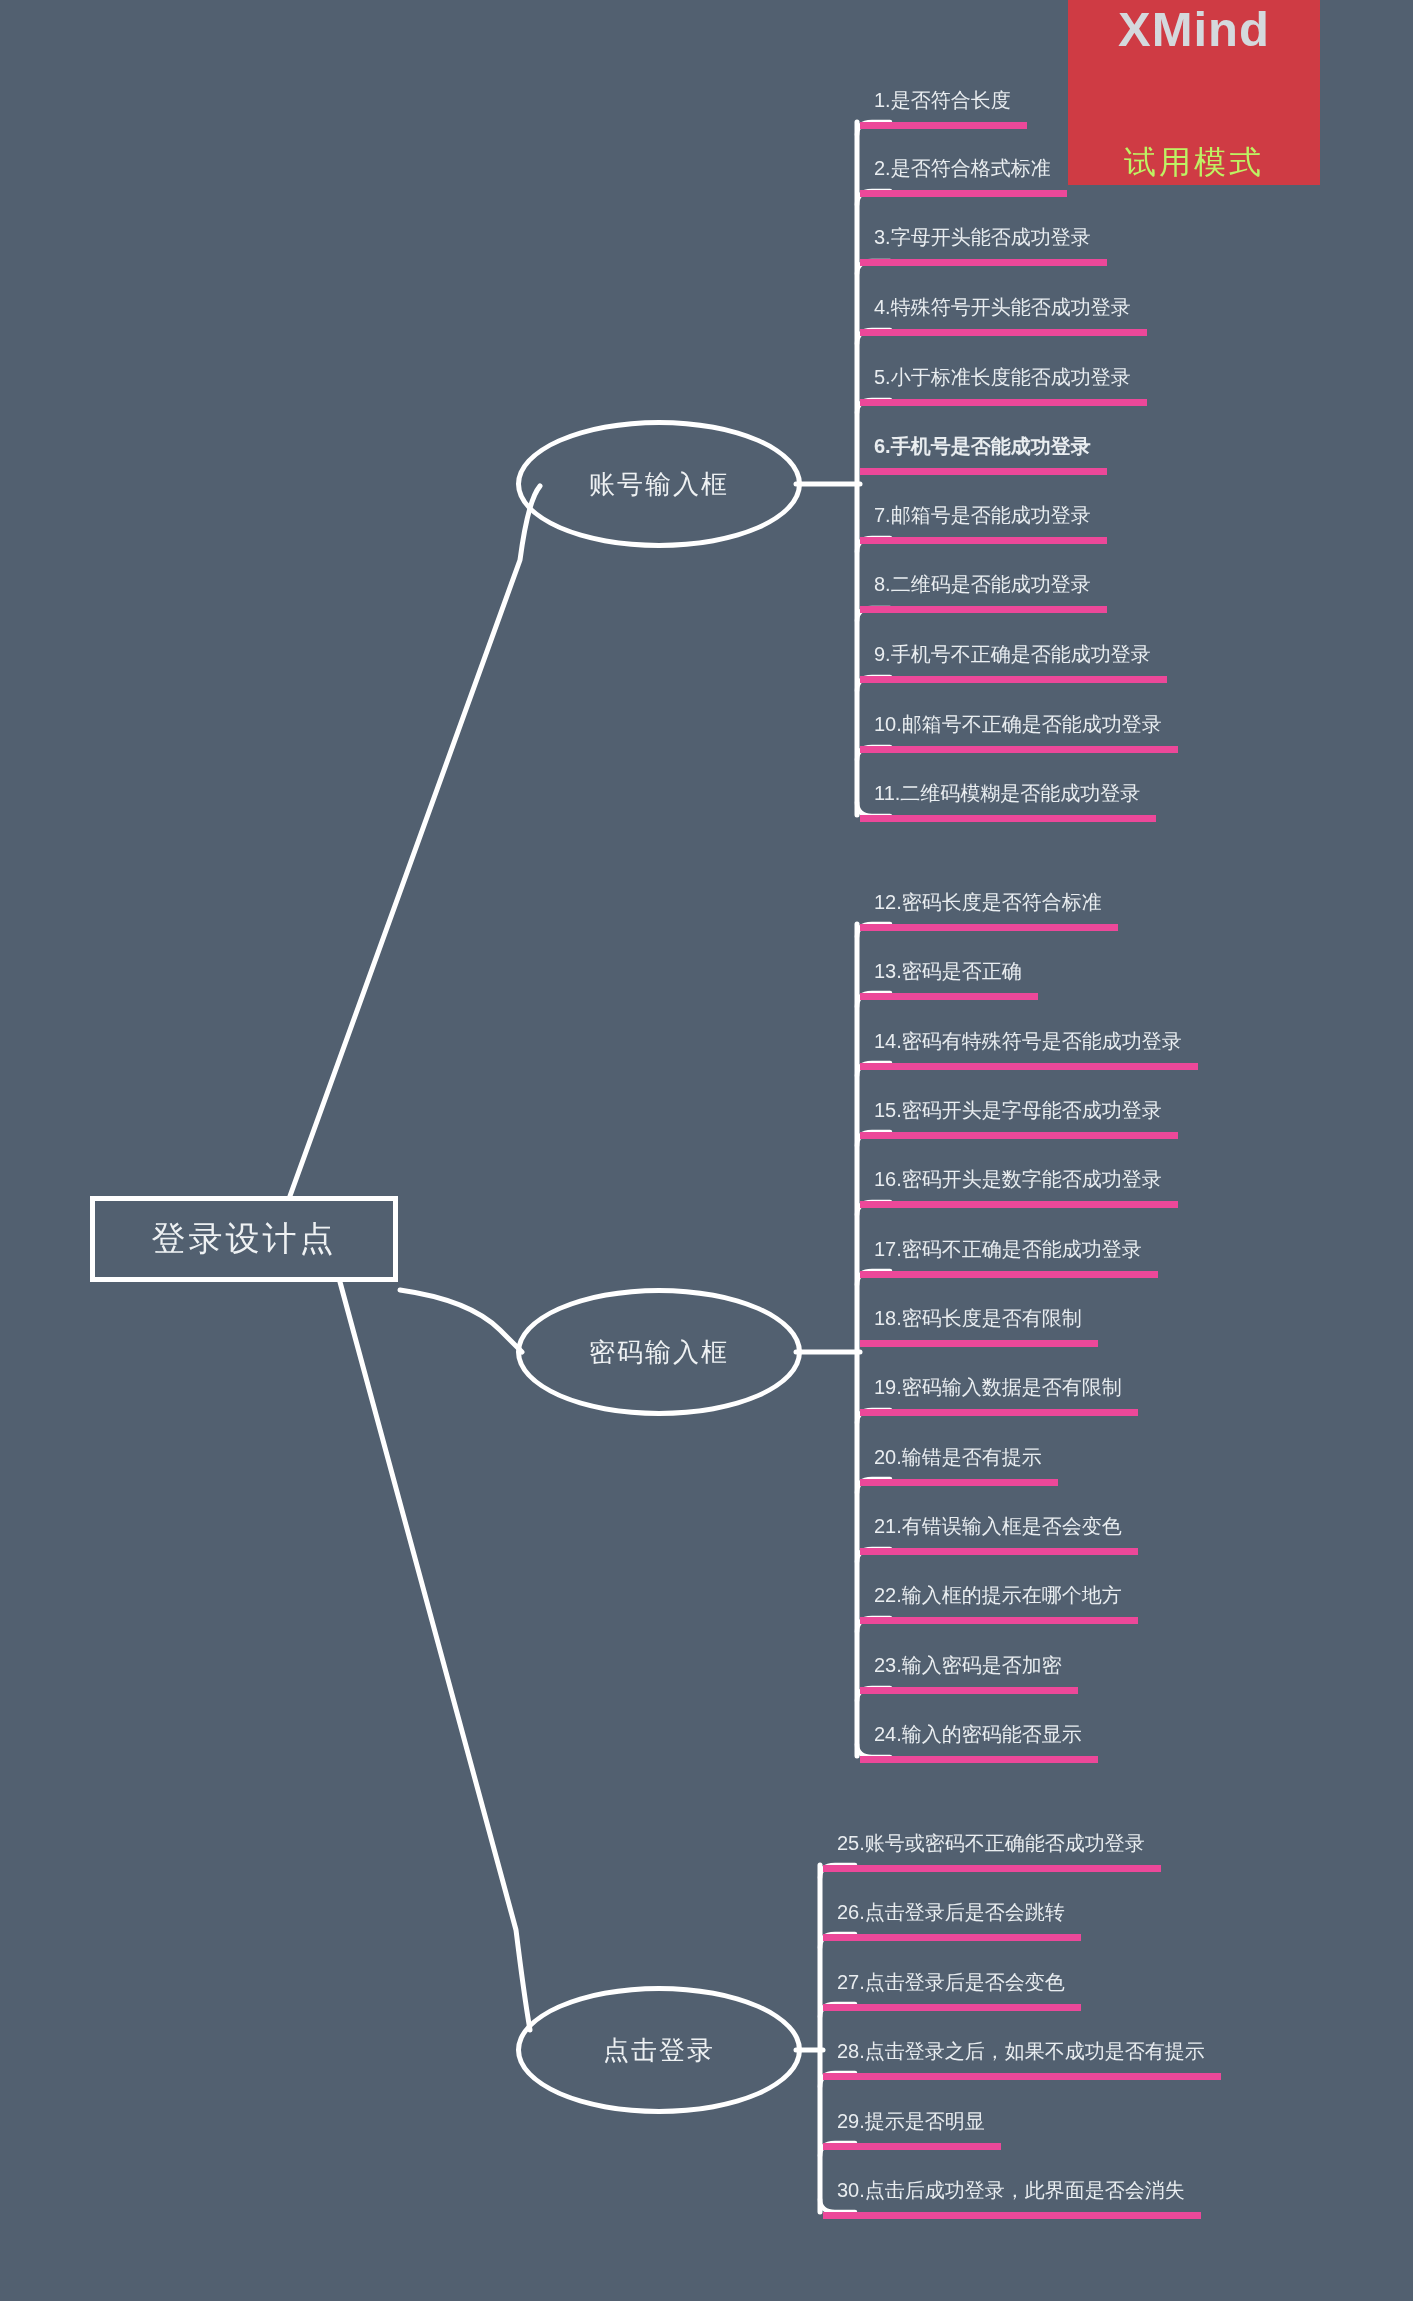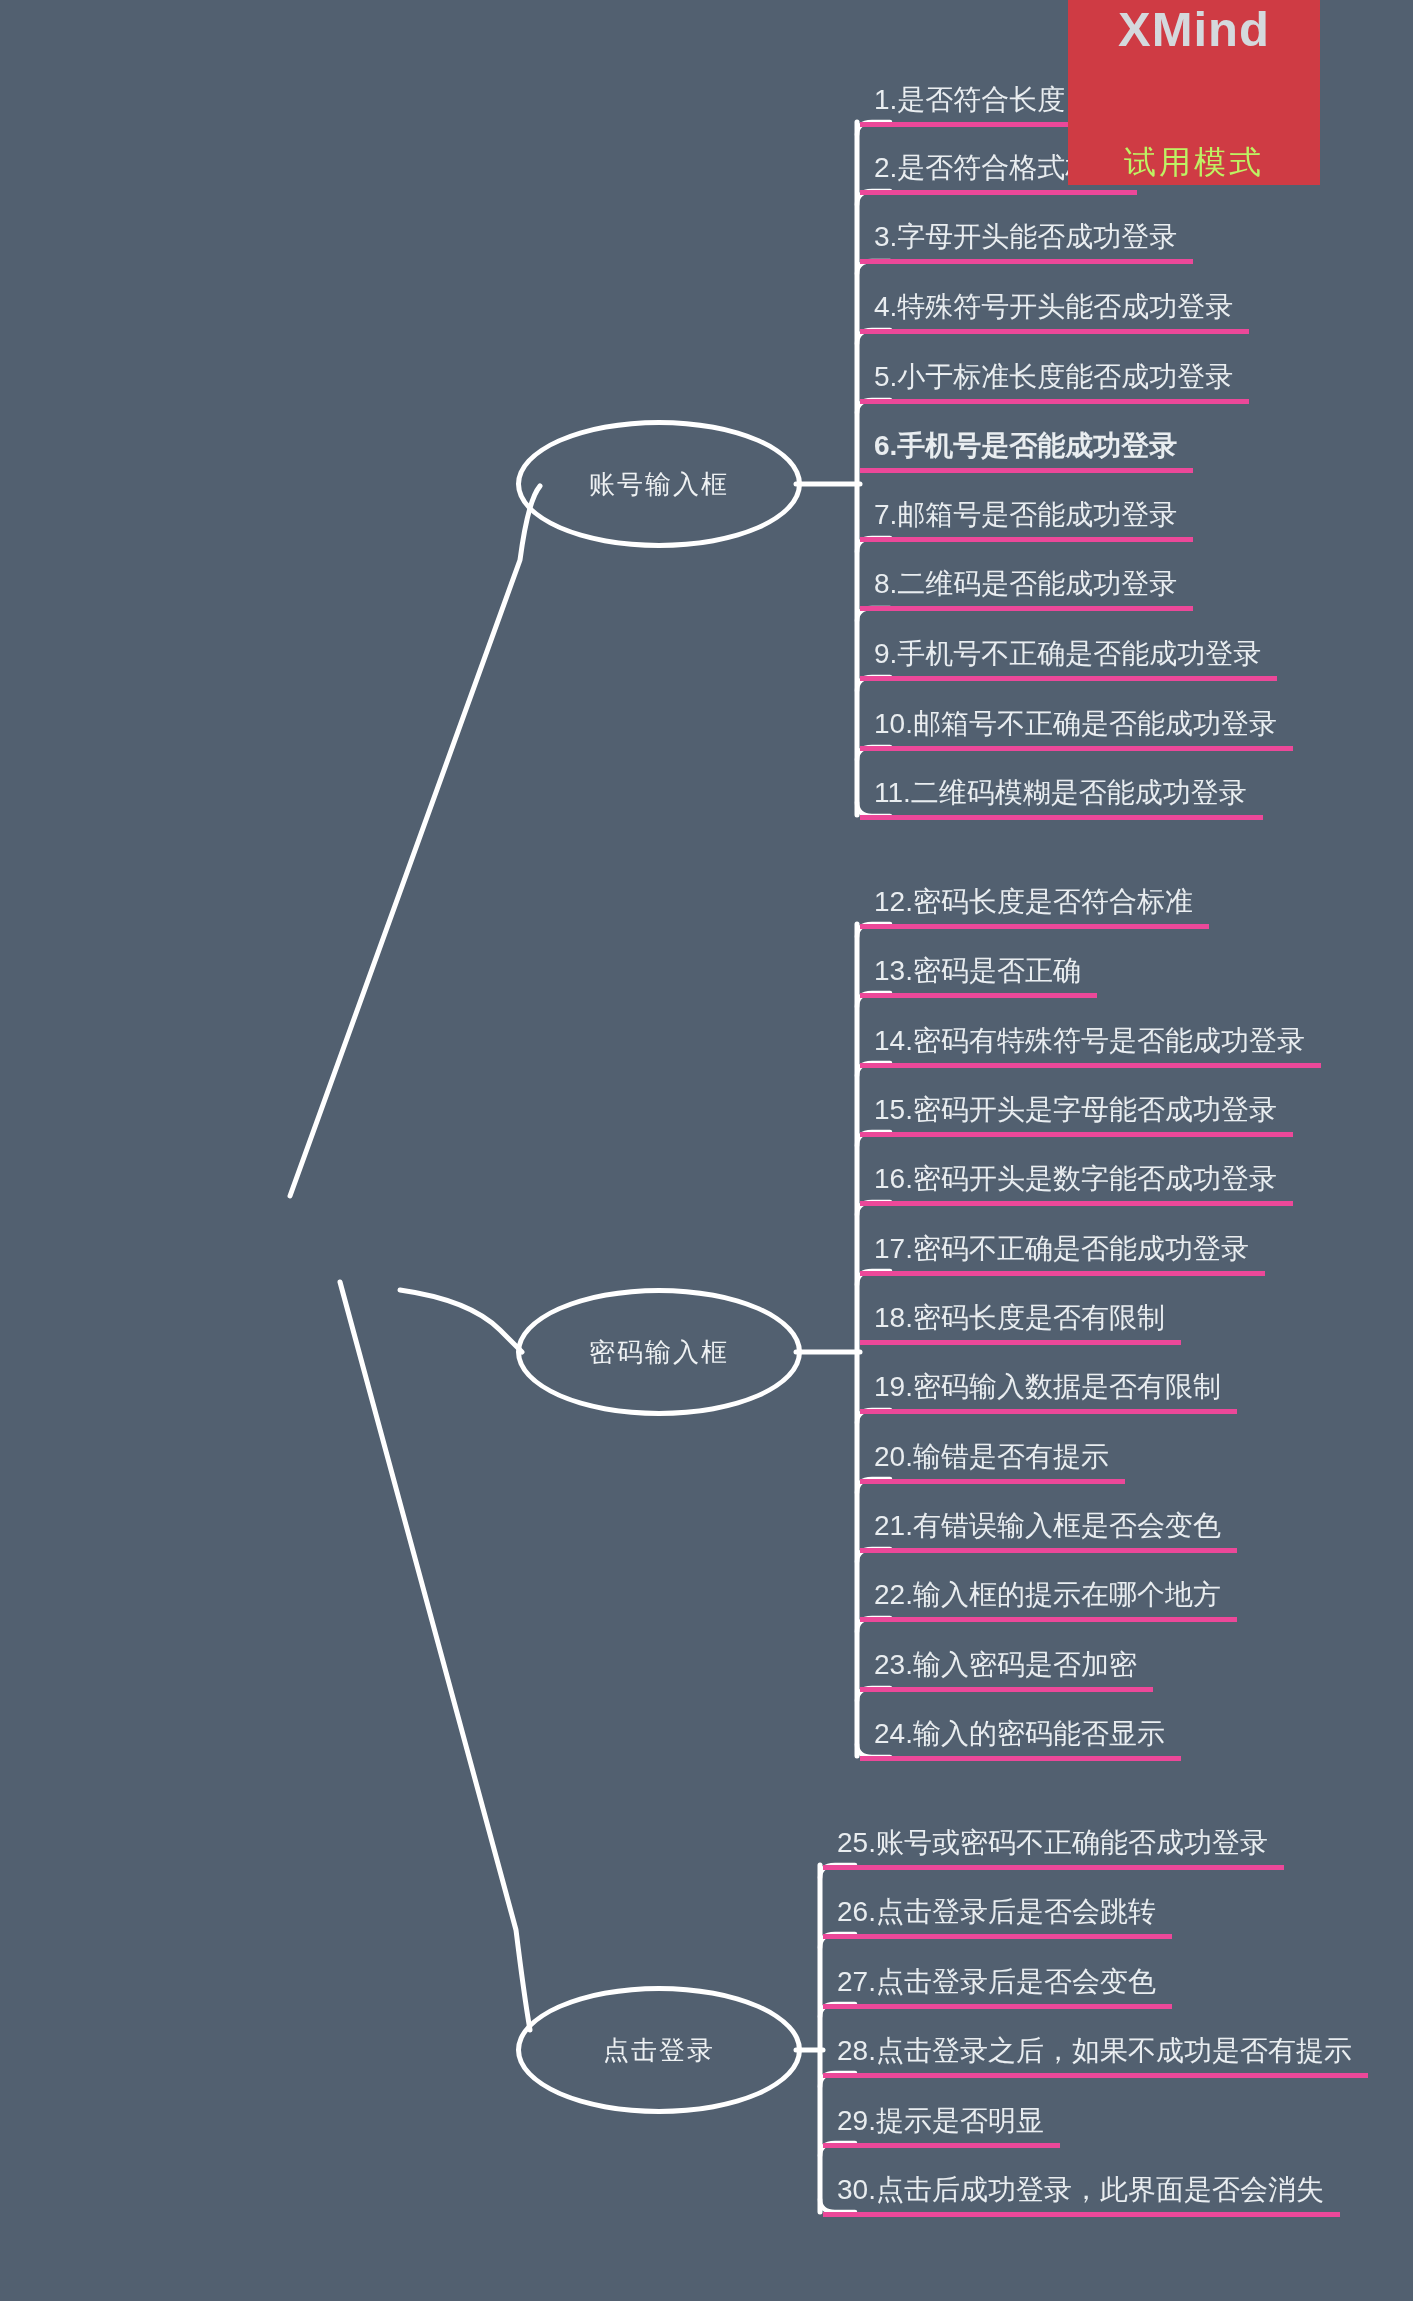--- a/index.html
+++ b/index.html
@@ -79,25 +79,25 @@
 
   
   .leaf {
     position: absolute;
     left: 860px;
     height: 68px;
   }
   .leaf .leaf-text {
     display: inline-block;
     color: #e9edf0;
-    font-size: 28px;
+    font-size: 20px;
     line-height: 44px;
     white-space: nowrap;
     padding: 0 16px 0 14px;
-    border-bottom: 5px solid #ec4899;
+    border-bottom: 7px solid #ec4899;
   }
 
   
   #watermark {
     position: absolute;
     left: 1068px;
     top: 0;
     width: 252px;
     height: 185px;
     background: #cf3b44;
@@ -167,20 +167,23 @@
     <path class="thin" d="M 857 1744 Q 857 1757 872 1757 L 890 1757"></path>
 
     <path class="thin" d="M 820 1878 Q 820 1865 835 1865 L 855 1865"></path>
     <path class="thin" d="M 820 1948 Q 820 1934 835 1934 L 855 1934"></path>
     <path class="thin" d="M 820 2017 Q 820 2004 835 2004 L 855 2004"></path>
     <path class="thin" d="M 820 2087 Q 820 2073 835 2073 L 855 2073"></path>
     <path class="thin" d="M 820 2156 Q 820 2143 835 2143 L 855 2143"></path>
     <path class="thin" d="M 820 2199 Q 820 2212 835 2212 L 855 2212"></path>
   </svg>
 
+  <div id="root-node">
+    <span class="root-label">登录设计点</span>
+  </div>
 
   <div class="branch-node" id="branch-0">
     <span class="branch-label">账号输入框</span>
   </div>
   <div class="branch-node" id="branch-1">
     <span class="branch-label">密码输入框</span>
   </div>
   <div class="branch-node" id="branch-2">
     <span class="branch-label">点击登录</span>
   </div>

